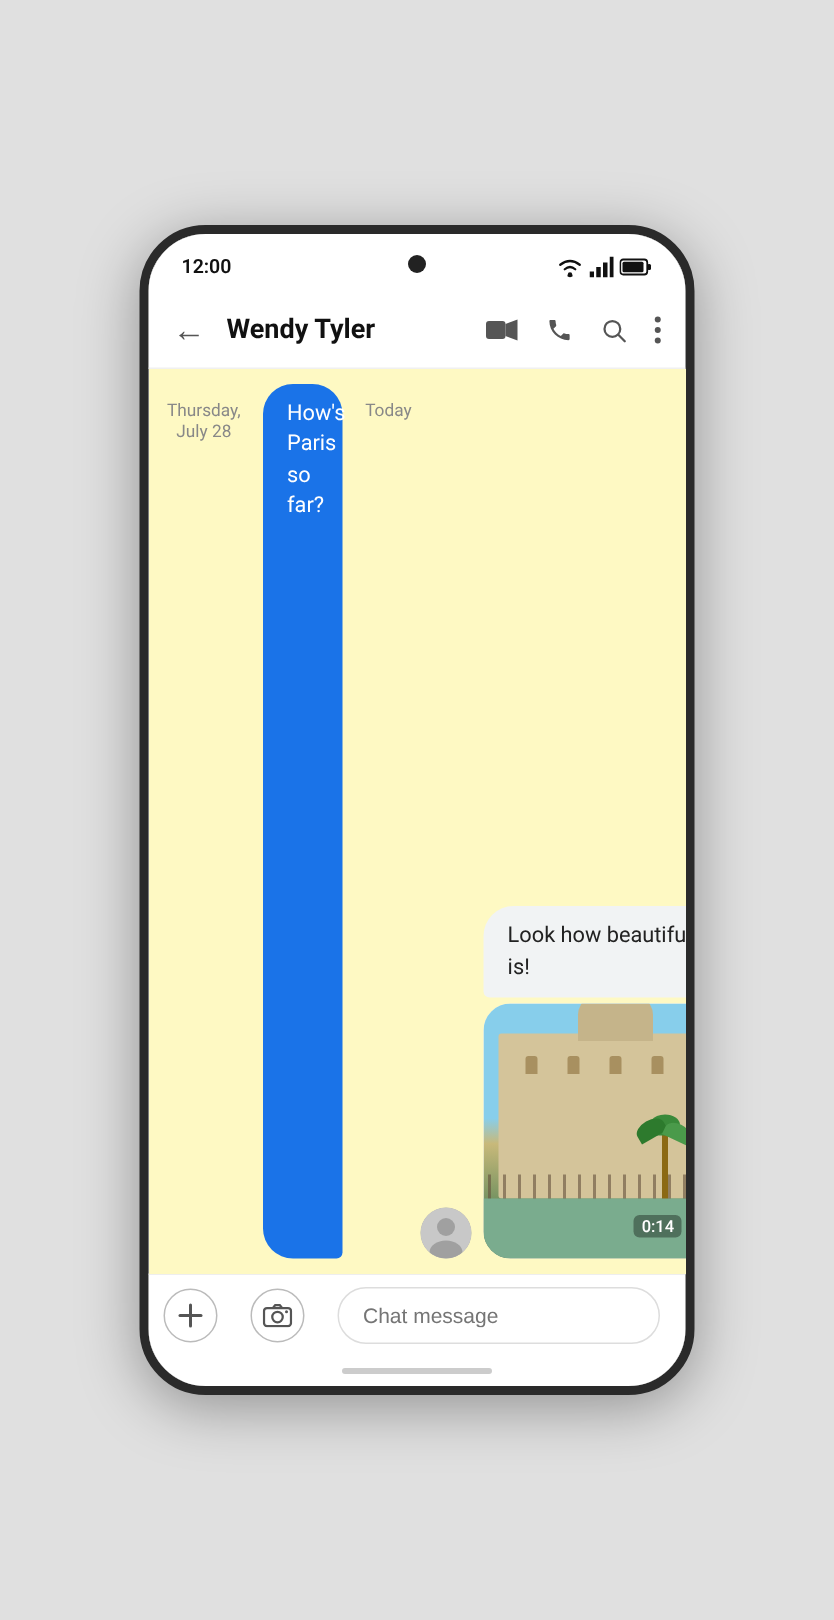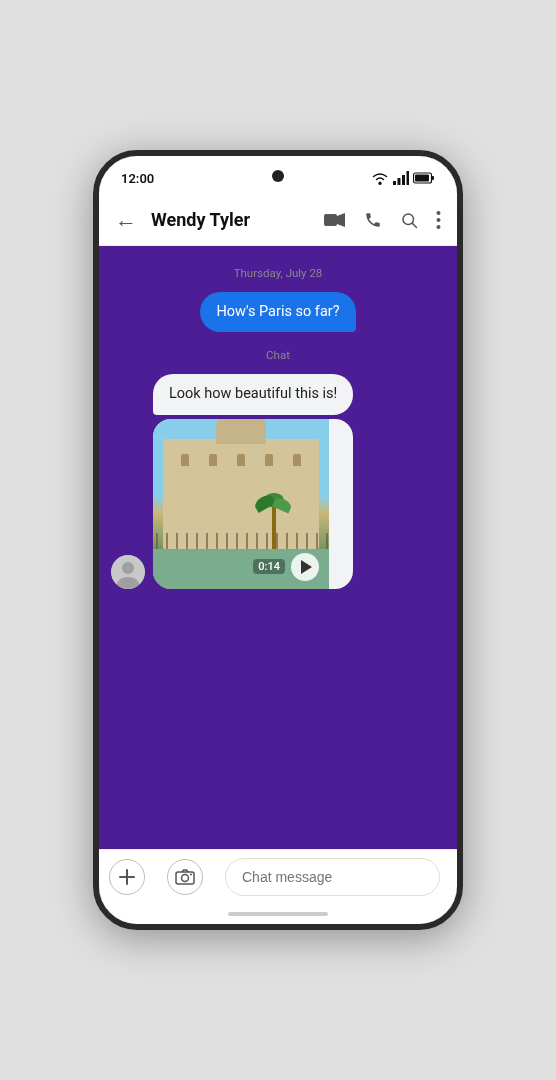--- a/index.html
+++ b/index.html
@@ -86,24 +86,24 @@
       color: #555;
       font-size: 18px;
       padding: 4px;
       cursor: pointer;
     }
 
     
     .chat-area {
       flex: 1;
       overflow-y: auto;
-      background: #4c1d95;
+      background: #fef9c3;
       padding: 10px 12px;
       display: flex;
-      flex-direction: column;
+      flex-direction: row;
       gap: 6px;
     }
     .date-divider {
       text-align: center;
       font-size: 11.5px;
       color: #888;
       margin: 10px 0 6px 0;
     }
     
     .msg-row-out {
@@ -438,21 +438,21 @@
 
   <div class="chat-area">
 
     <div class="date-divider">Thursday, July 28</div>
 
     <div class="msg-row-out">
       <div class="bubble-out">How's Paris so far?</div>
     </div>
 
 
-    <div class="date-divider">Chat</div>
+    <div class="date-divider">Today</div>
 
     <div class="msg-row-in">
       <div class="avatar">
         <svg width="34" height="34" viewBox="0 0 34 34">
           <circle cx="17" cy="17" r="17" fill="#c8c8c8"></circle>
           <circle cx="17" cy="13" r="6" fill="#a0a0a0"></circle>
           <ellipse cx="17" cy="30" rx="11" ry="8" fill="#a0a0a0"></ellipse>
         </svg>
       </div>
       <div class="bubbles-in">

